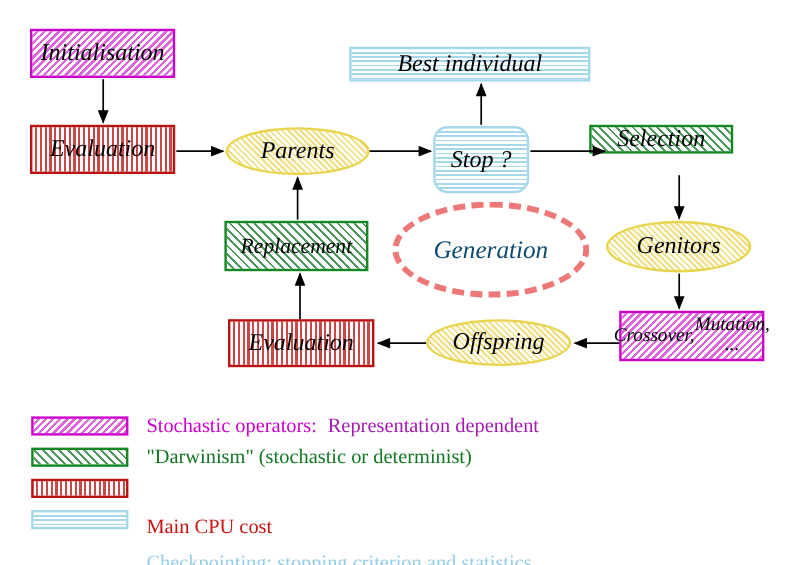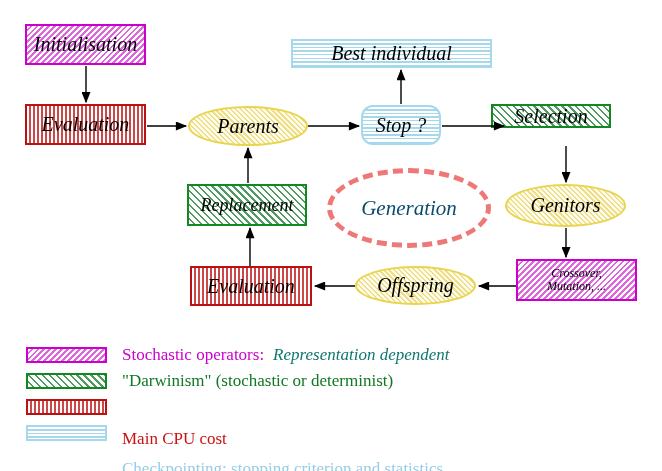--- a/index.html
+++ b/index.html
@@ -31,29 +31,29 @@
   }
   .hatch-yellow{
     background:repeating-linear-gradient(45deg,#fffdf0 0 2px,#efde8a 2px 3.6px);
     border:2px solid #e8d44d;border-radius:50%;
   }
   .rounded{border-radius:12px;}
   .dashed-ellipse{
     border:5px dashed #ee7878;border-radius:50%;
     color:#0c4a6e;font-size:21px;background:transparent;
   }
-  .two-line{font-size:12px;flex-direction:column;}
+  .two-line{font-size:16px;flex-direction:row;}
   
   #arrows{position:absolute;left:0;top:0;pointer-events:none;}
   
   .legend-row{position:absolute;left:0;top:0;}
   .swatch{position:absolute;left:26px;width:81px;height:16px;box-sizing:border-box;}
   .legend-text{position:absolute;left:122px;font-size:17px;white-space:nowrap;}
   .lt-magenta{color:#cc00cc;}
-  .lt-gold{color:#0f766e;margin-left:9px;font-style:italic;}
+  .lt-gold{color:#a21caf;margin-left:9px;}
   .lt-green{color:#117722;}
   .lt-red{color:#cc1111;}
   .lt-cyan{color:#95cde5;margin-top:36px;}
 </style>
 </head>
 <body>
 
 <div style="position:absolute;inset:0;">
 
   <div class="node hatch-magenta" style="left:25px;top:24px;width:121px;height:41px;">
@@ -65,21 +65,21 @@
   </div>
 
   <div class="node hatch-yellow" style="left:188px;top:106px;width:120px;height:40px;">
     <span>Parents</span>
   </div>
 
   <div class="node lines-cyan" style="left:291px;top:39px;width:201px;height:29px;">
     <span>Best individual</span>
   </div>
 
-  <div class="node lines-cyan rounded" style="left:361px;top:105px;width:80px;height:40px;">
+  <div class="node lines-cyan rounded" style="left:361px;top:105px;width:80px;height:56px;">
     <span>Stop ?</span>
   </div>
 
   <div class="node hatch-green" style="left:491px;top:104px;width:120px;height:24px;">
     <span>Selection</span>
   </div>
 
   <div class="node hatch-green" style="left:187px;top:184px;width:120px;height:42px;font-size:18px;">
     <span>Replacement</span>
   </div>

